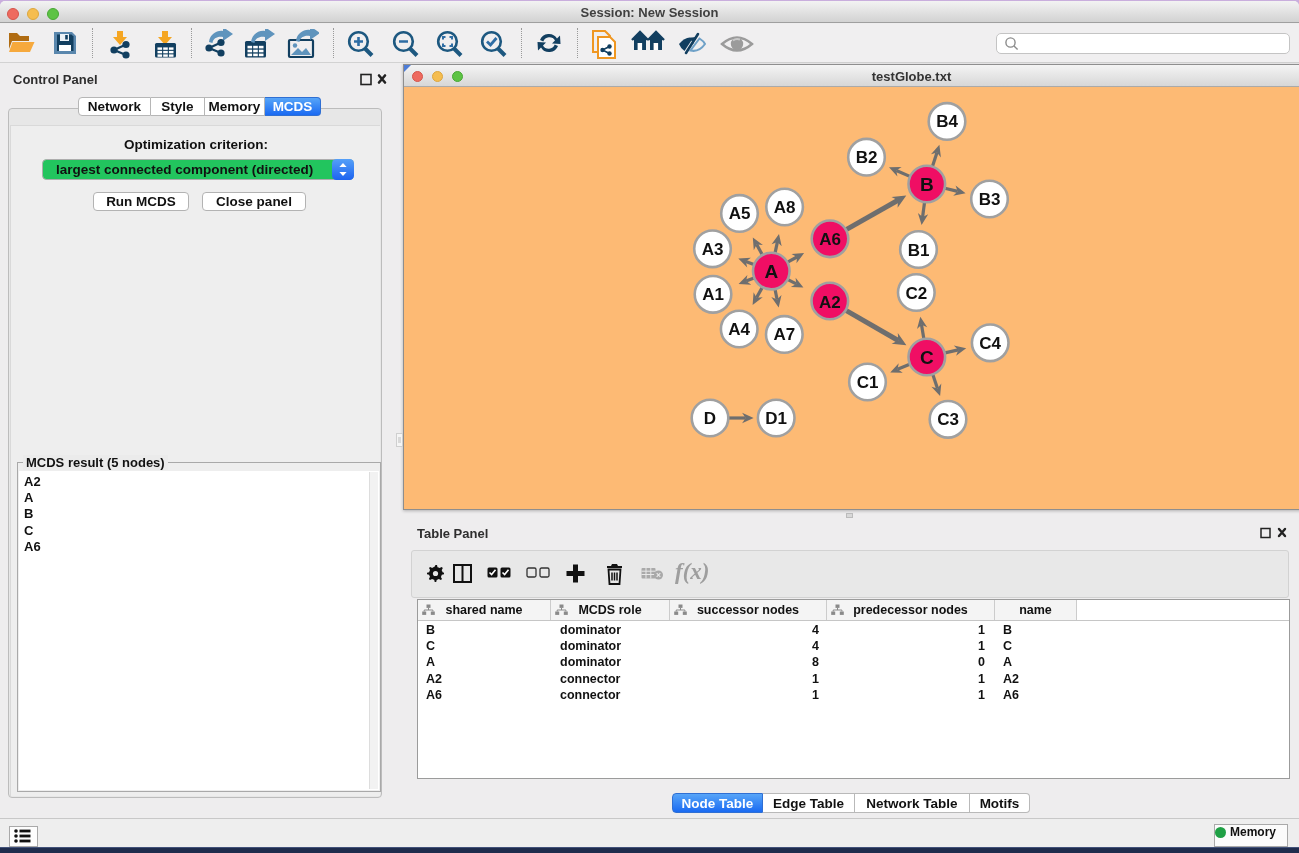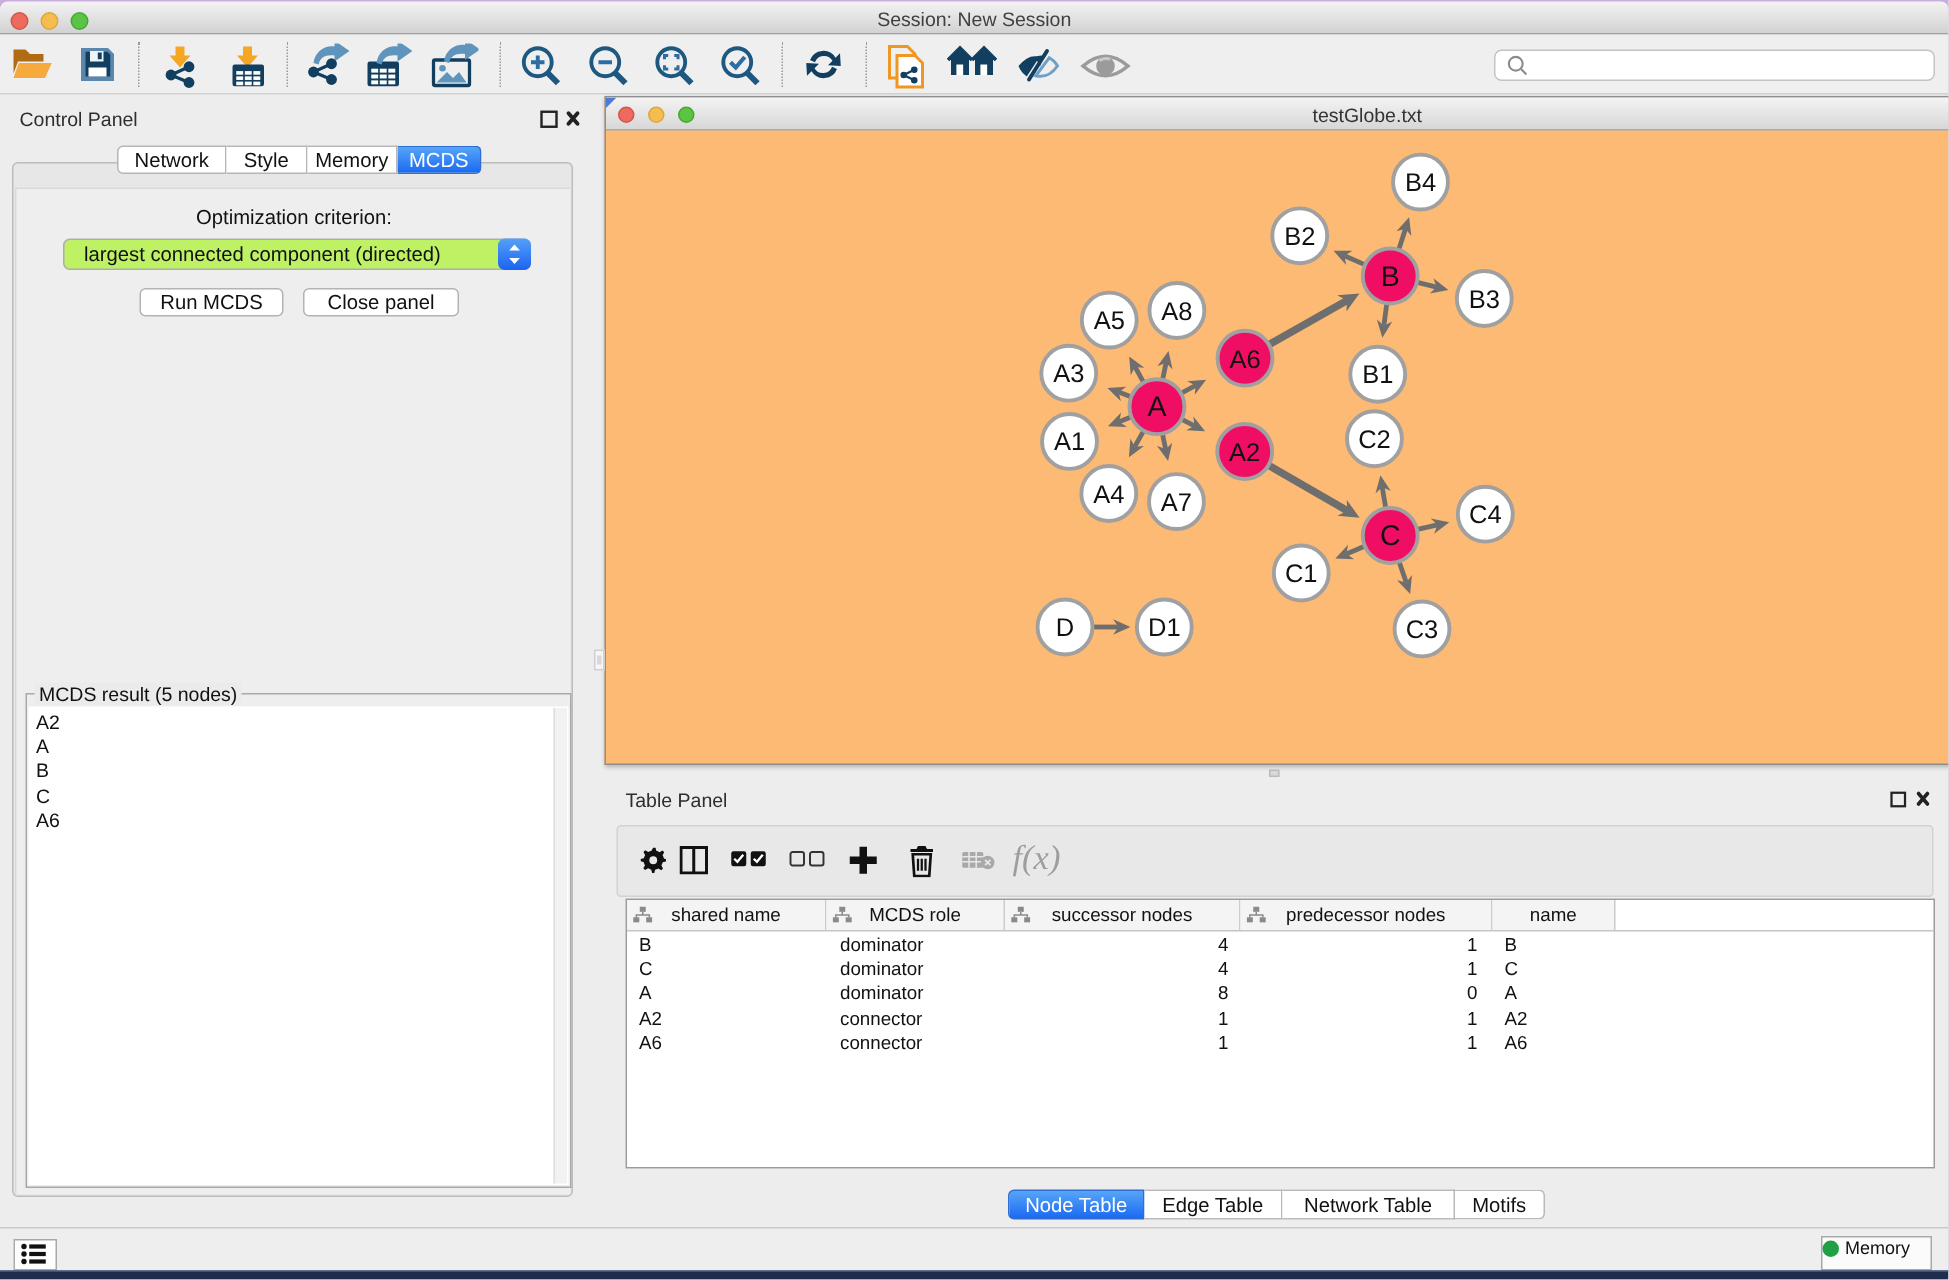--- a/index.html
+++ b/index.html
@@ -1,19 +1,19 @@
 <!DOCTYPE html>
 <html><head>
 <meta charset="utf-8">
 <style>
 * { margin:0; padding:0; box-sizing:border-box; }
 html,body { width:1299px; height:853px; overflow:hidden; }
 body { font-family:"Liberation Sans", sans-serif; background:#c9aedd; position:relative; }
 .abs { position:absolute; }
-#win { position:absolute; left:0; top:1px; width:1299px; height:852px; border-radius:5px 5px 0 0; background:#eeedee; overflow:hidden; }
+#win { position:absolute; left:0; top:1px; width:1299px; height:852px; border-radius:5px 5px 0 0; background:#eeedee; overflow:hidden;font-weight:bold; }
 
 #titlebar { position:absolute; left:0; top:0; width:1299px; height:22px; background:linear-gradient(#f3f3f3,#d2d2d2); border-bottom:1px solid #9f9f9f; border-radius:5px 5px 0 0; }
 .tl { position:absolute; top:6.5px; width:12px; height:12px; border-radius:50%; }
 #titlebar .t1 { left:7px;  background:#ee6a5f; border:0.5px solid #d5554b; }
 #titlebar .t2 { left:27px; background:#f5bd4f; border:0.5px solid #dda73e; }
 #titlebar .t3 { left:47px; background:#5dc344; border:0.5px solid #48a835; }
 #title-text { position:absolute; top:4px; width:100%; text-align:center; font-size:13px; color:#404040; }
 
 #toolbar { position:absolute; left:0; top:23px; width:1299px; height:39px; background:#f0eff0; border-bottom:1px solid #d2d2d2; }
 .tbi { position:absolute; top:5px; }
@@ -22,21 +22,21 @@
 
 #cp-title { position:absolute; left:13px; top:71px; font-size:13px; color:#2e2e2e; }
 #cp-box { position:absolute; left:8px; top:107px; width:374px; height:690px; background:#e7e7e7; border:1px solid #bcbcbc; border-radius:4px; }
 #cp-inner { position:absolute; left:10px; top:124px; width:370px; height:671px; background:#eeeeee; border-left:1px solid #d9d9d9; border-top:1px solid #d9d9d9; }
 .tabs { position:absolute; display:flex; }
 .tab { height:19px; background:#fff; border:1px solid #b6b6b6; border-left:none; font-size:13.5px; color:#111; text-align:center; line-height:18px; }
 .tab.first { border-left:1px solid #b6b6b6; border-radius:4px 0 0 4px; }
 .tab.last { border-radius:0 4px 4px 0; }
 .tab.sel { background:linear-gradient(#57a5f8,#1a6af2); color:#fff; border-color:#2f6fd3; }
 #opt-label { position:absolute; left:9px; top:136px; width:374px; text-align:center; font-size:13.5px; color:#111; }
-#combo { position:absolute; left:42px; top:158px; width:312px; height:21px; background:#bef264; border:1px solid #adadad; border-radius:4.5px; }
+#combo { position:absolute; left:42px; top:158px; width:312px; height:21px; background:#22c55e; border:1px solid #adadad; border-radius:4.5px; }
 #combo .txt { position:absolute; left:13px; top:2px; font-size:13.5px; color:#111; }
 #combo .btn { position:absolute; right:-1px; top:-1px; width:22px; height:21px; background:linear-gradient(#55a0f8,#1c63f0); border-radius:4.5px; }
 .cbtn { position:absolute; border-radius:4px; background:#fff; border:1px solid #b3b3b3; font-size:13.5px; color:#111; text-align:center; }
 
 #fieldset { position:absolute; left:17px; top:461px; width:364px; height:330px; border:1px solid #a9a9a9; }
 #fieldset-legend { position:absolute; left:23px; top:454px; background:#ebebeb; padding:0 3px; font-size:13px; color:#111; }
 #mcds-list { position:absolute; left:19px; top:470px; width:360px; height:319px; background:#fff; font-size:13px; color:#111; line-height:16.2px; padding:3px 0 0 5px; }
 #mcds-scroll { position:absolute; right:1px; top:1px; width:9px; height:317px; background:#f2f2f2; border-left:1px solid #ddd; }
 
 #gwin { position:absolute; left:403px; top:63px; width:1017px; height:446px; background:#fdba74; border:1px solid #8e8e8e; box-shadow:0 1px 3px rgba(0,0,0,0.25); }

